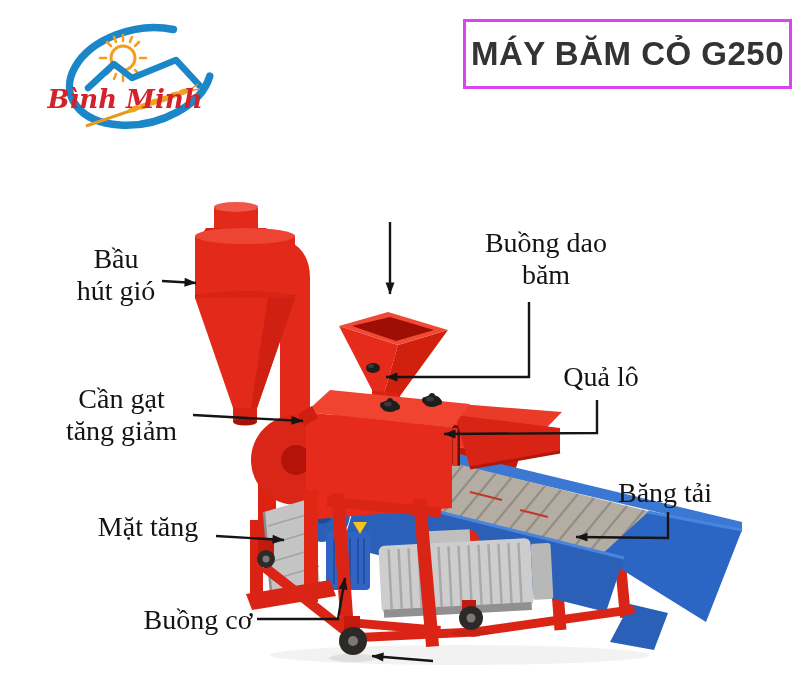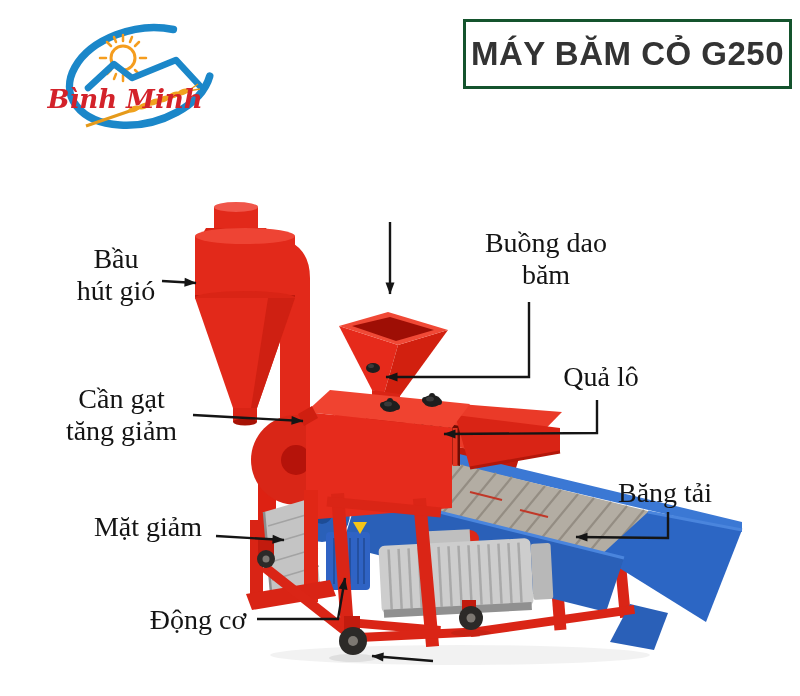--- a/index.html
+++ b/index.html
@@ -11,21 +11,21 @@
   #lbl-toa-nap{left:313px;top:109px;width:180px}
   #lbl-bau-hut-gio{left:60px;top:243px;width:112px}
   #lbl-buong-dao-bam{left:463px;top:227px;width:166px}
   #lbl-can-gat{left:48px;top:383px;width:147px}
   #lbl-qua-lo{left:548px;top:361px;width:106px}
   #lbl-bang-tai{left:596px;top:477px;width:138px}
   #lbl-mat-sang{left:86px;top:511px;width:124px}
   #lbl-dong-co{left:138px;top:604px;width:120px}
   #lbl-banh-xe{left:434px;top:640px;width:120px}
   .title-box{position:absolute;left:463px;top:19px;width:323px;height:64px;
-             border:3px solid #14532d;display:flex;align-items:center;justify-content:center;
+             border:3px solid #d946ef;display:flex;align-items:center;justify-content:center;
              font-family:"Liberation Sans",sans-serif;font-weight:bold;font-size:33px;
              color:#333333;letter-spacing:.5px;background:#fff;}
   .logo{position:absolute;left:36px;top:14px;width:190px;height:140px;}
 </style>
 </head>
 <body>
 
 <div class="stage">
 
   <svg class="scene" width="800" height="696" viewBox="0 0 800 696">
@@ -293,16 +293,16 @@
   </div>
 
   <div class="lbl" id="lbl-bau-hut-gio">Bầu
 hút gió</div>
   <div class="lbl" id="lbl-buong-dao-bam">Buồng dao
 băm</div>
   <div class="lbl" id="lbl-can-gat">Cần gạt
 tăng giảm</div>
   <div class="lbl" id="lbl-qua-lo">Quả lô</div>
   <div class="lbl" id="lbl-bang-tai">Băng tải</div>
-  <div class="lbl" id="lbl-mat-sang">Mặt giảm</div>
-  <div class="lbl" id="lbl-dong-co">Động cơ</div>
+  <div class="lbl" id="lbl-mat-sang">Mặt tăng</div>
+  <div class="lbl" id="lbl-dong-co">Buồng cơ</div>
 
 </div>
 
 </body></html>

